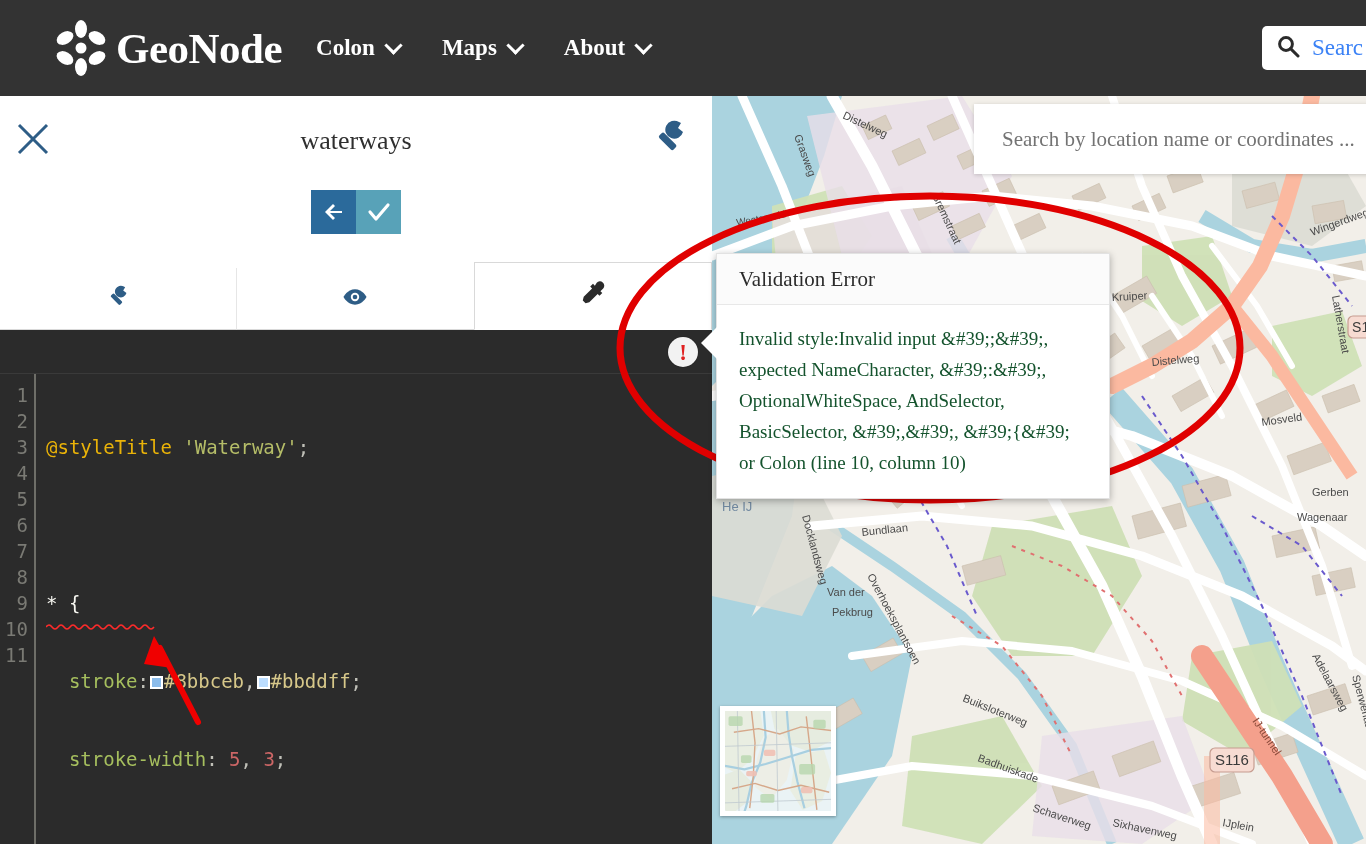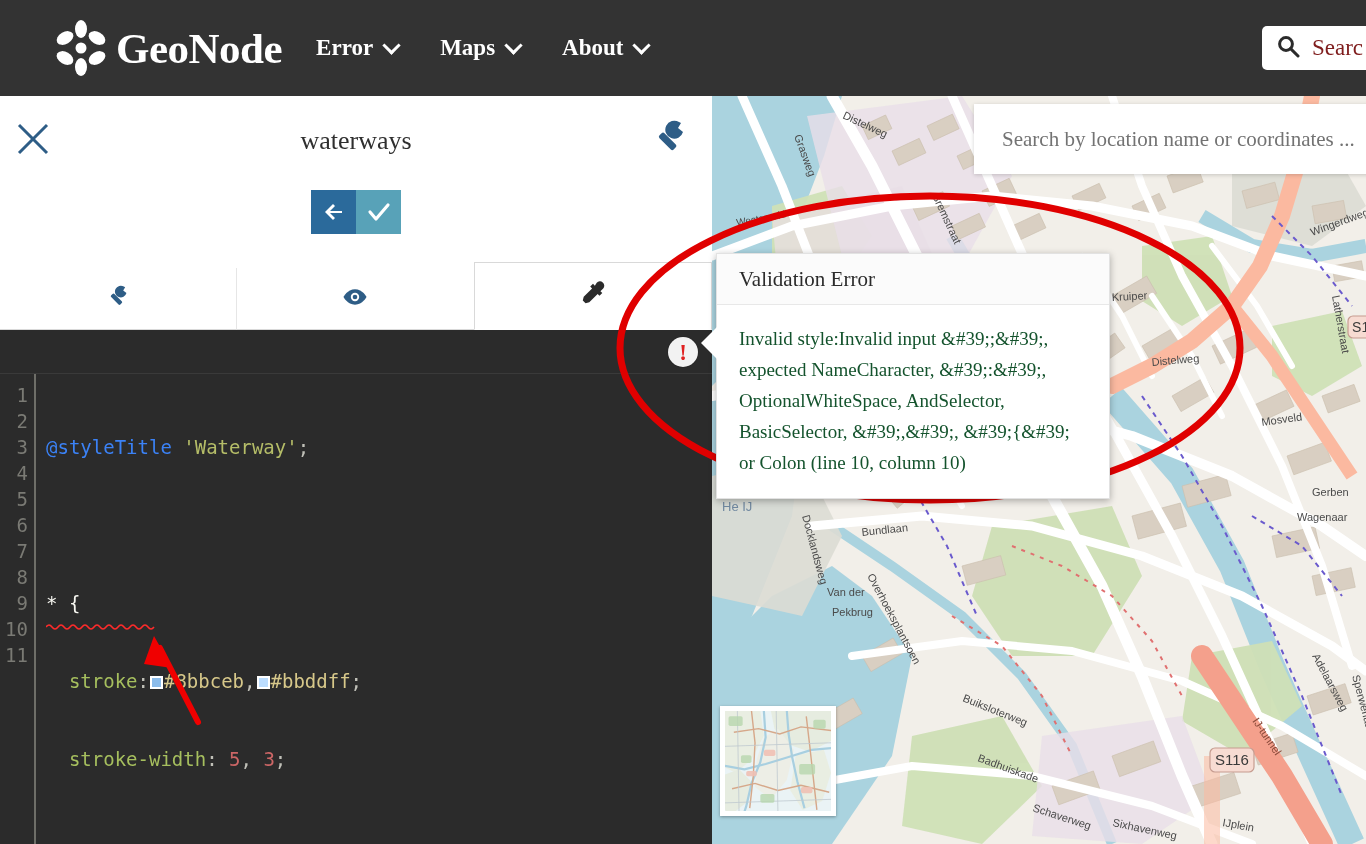--- a/index.html
+++ b/index.html
@@ -41,21 +41,21 @@
     transform: rotate(45deg); margin-left: 12px; margin-bottom: 6px;
   }
   .nav-search {
     position: absolute; left: 1262px; top: 26px;
     width: 190px; height: 44px; background: #fff;
     border-radius: 5px; display: flex; align-items: center;
     padding-left: 14px; overflow: hidden;
   }
   .nav-search .mag { flex: 0 0 auto; margin-right: 12px; }
   .nav-search-text {
-    color: #7f1d1d; font-size: 23px; white-space: nowrap;
+    color: #3b82f6; font-size: 23px; white-space: nowrap;
     font-family: "Liberation Serif", serif;
   }
 
   
   .map-wrap {
     position: absolute; left: 712px; top: 96px;
     width: 654px; height: 748px; overflow: hidden;
     background: #f2efe9;
   }
   .map-canvas { position: absolute; inset: 0; }
@@ -158,21 +158,21 @@
   }
   .gutter {
     width: 36px; flex: 0 0 auto; text-align: right;
     color: #7a7a74; padding-top: 8px; padding-right: 6px;
     border-right: 2px solid #6e6e68; user-select: none;
   }
   .code-lines {
     flex: 1 1 auto; padding-top: 8px; padding-left: 10px;
     color: #f8f8f2; white-space: pre; position: relative;
   }
-  .tok-at      { color: #3b82f6; }
+  .tok-at      { color: #eab308; }
   .tok-str     { color: #b5bd68; }
   .tok-punct   { color: #c0c0b8; }
   .tok-prop    { color: #a6bf5e; }
   .tok-val     { color: #d7c88a; }
   .tok-num     { color: #cc6666; }
   .tok-white   { color: #f8f8f2; }
   .swatch {
     display: inline-block; width: 13px; height: 13px;
     background: #8bbceb; border: 2px solid #fff;
     vertical-align: -1px; margin: 0 1px;
@@ -547,21 +547,21 @@
             <ellipse cx="45" cy="19" rx="6" ry="9" transform="rotate(-60 45 19)"></ellipse>
             <circle cx="29" cy="29" r="5.5"></circle>
           </g>
         </svg>
       </div>
       <div class="brand-text">GeoNode</div>
     </div>
 
     <div class="nav-items">
       <div class="nav-item">
-        <span>Error</span>
+        <span>Colon</span>
         <span class="caret-dn"></span>
       </div>
       <div class="nav-item">
         <span>Maps</span>
         <span class="caret-dn"></span>
       </div>
       <div class="nav-item">
         <span>About</span>
         <span class="caret-dn"></span>
       </div>

